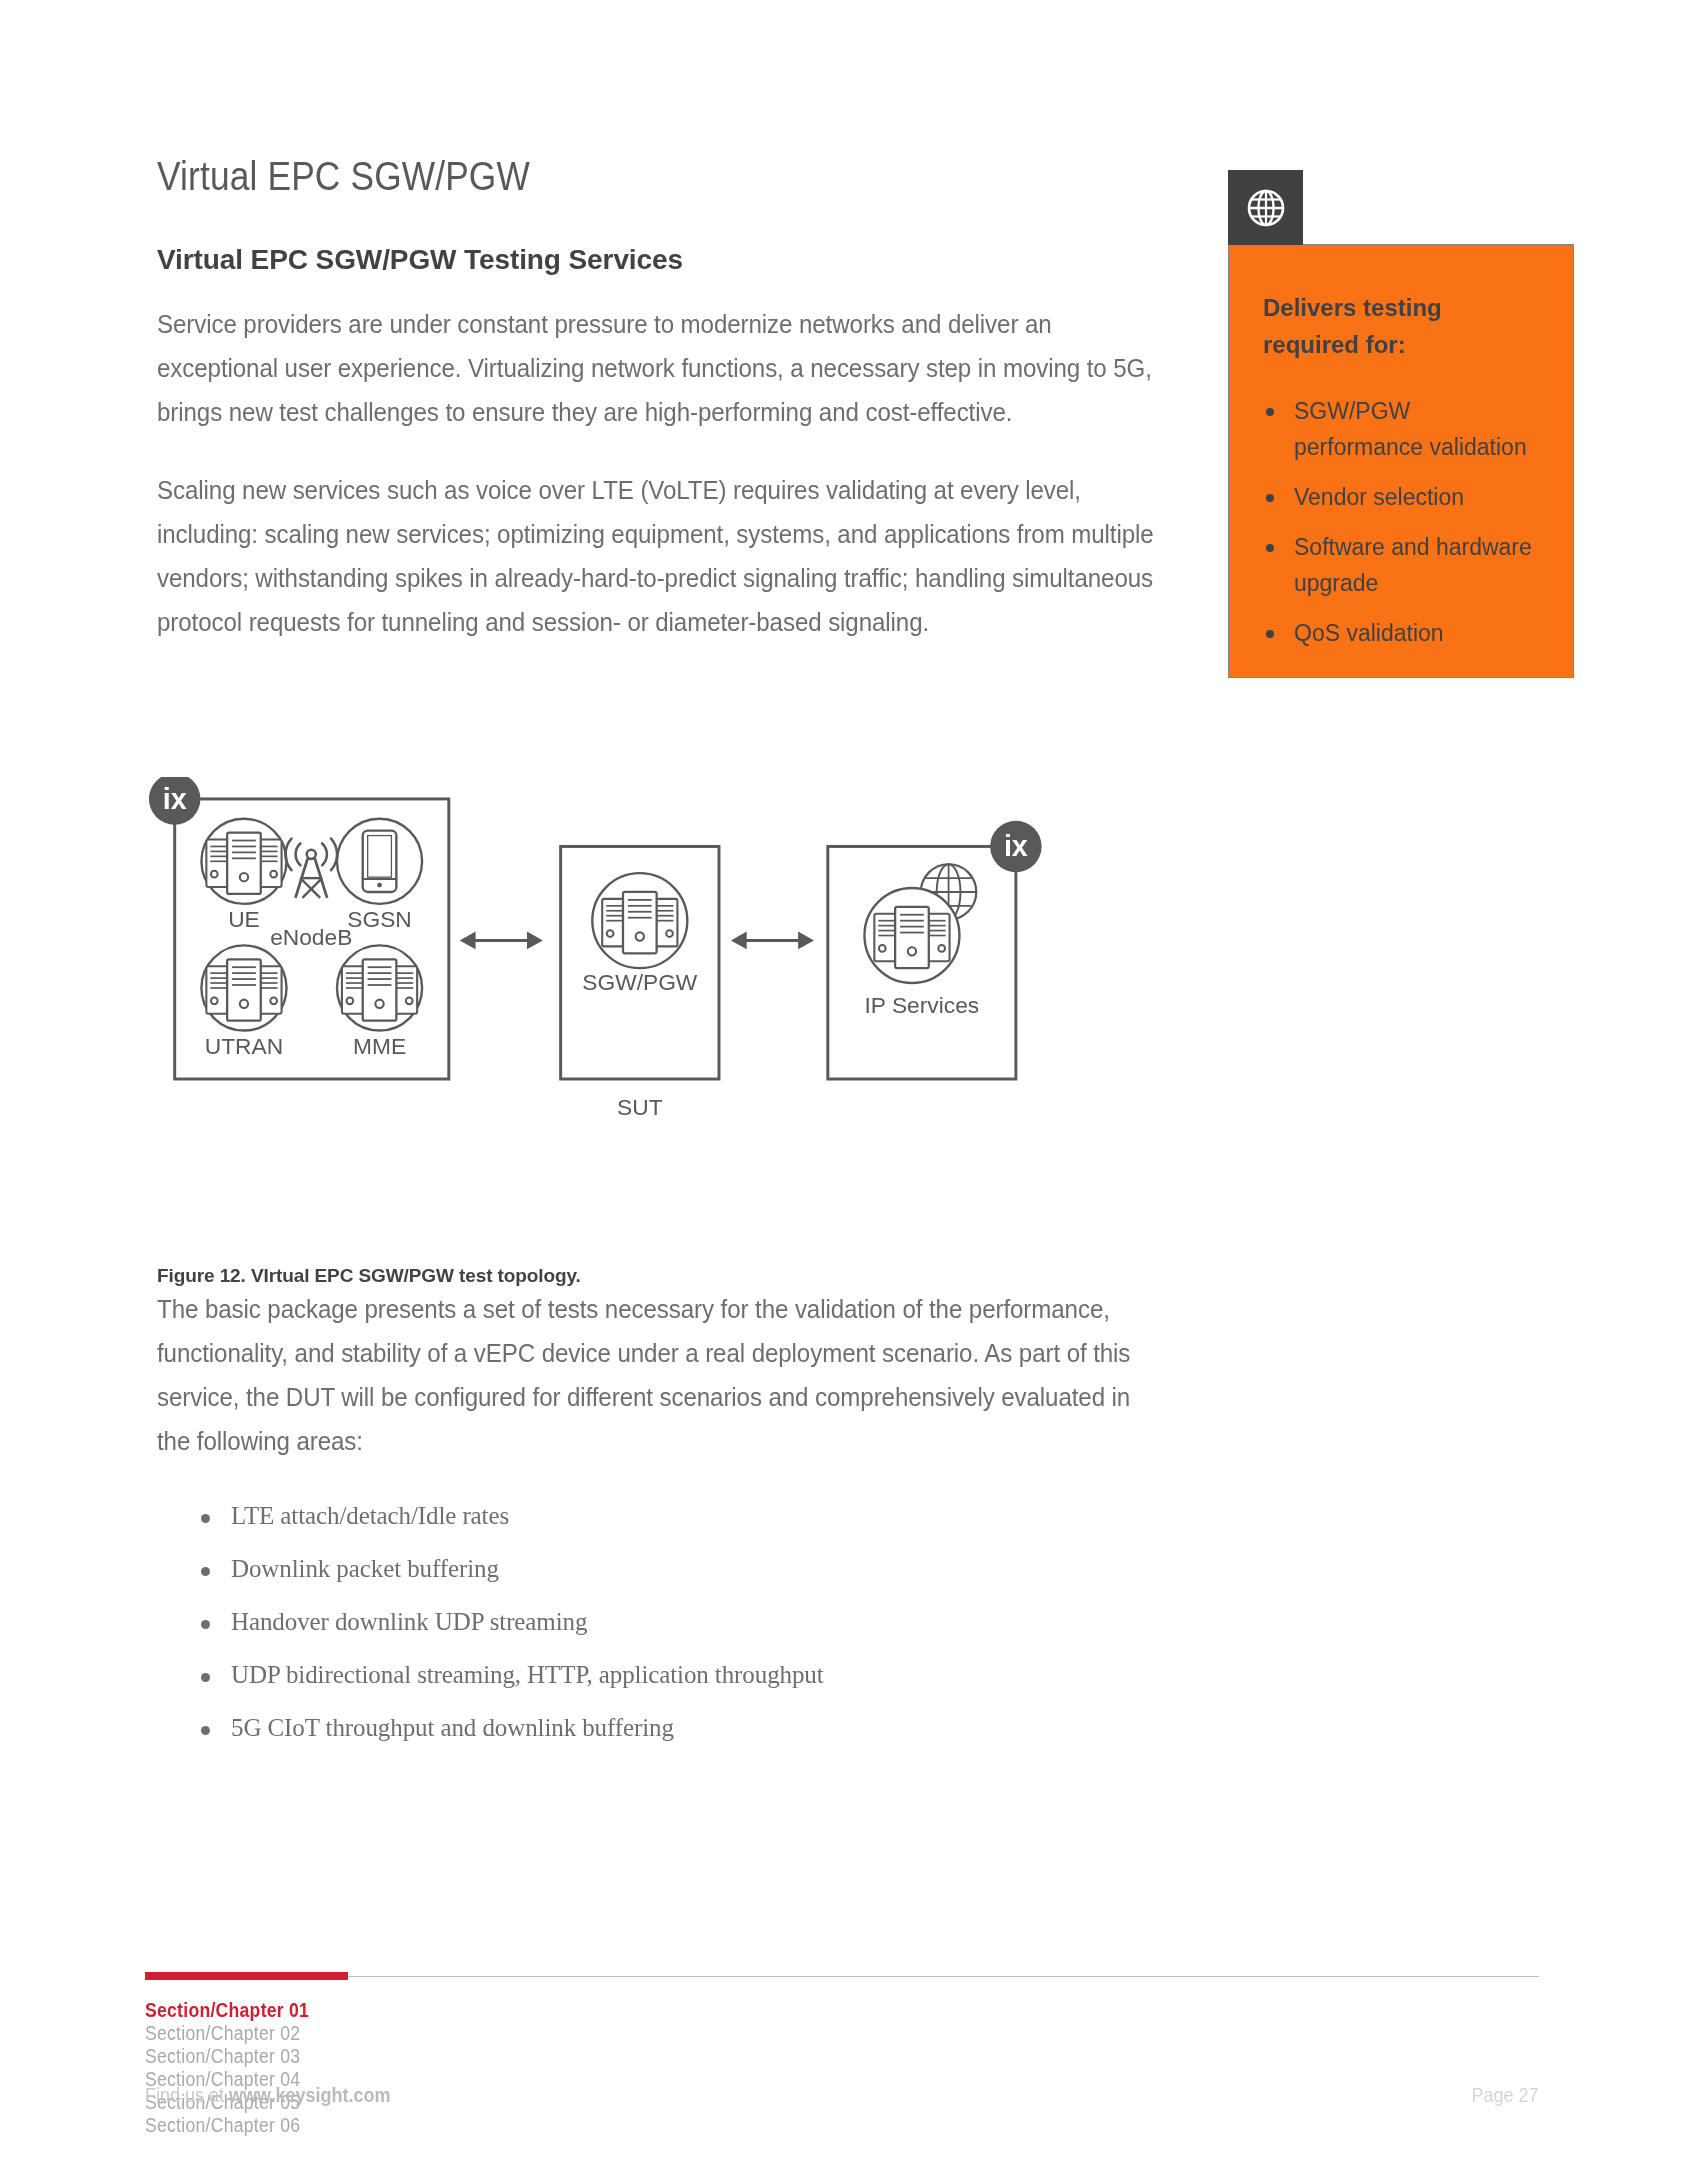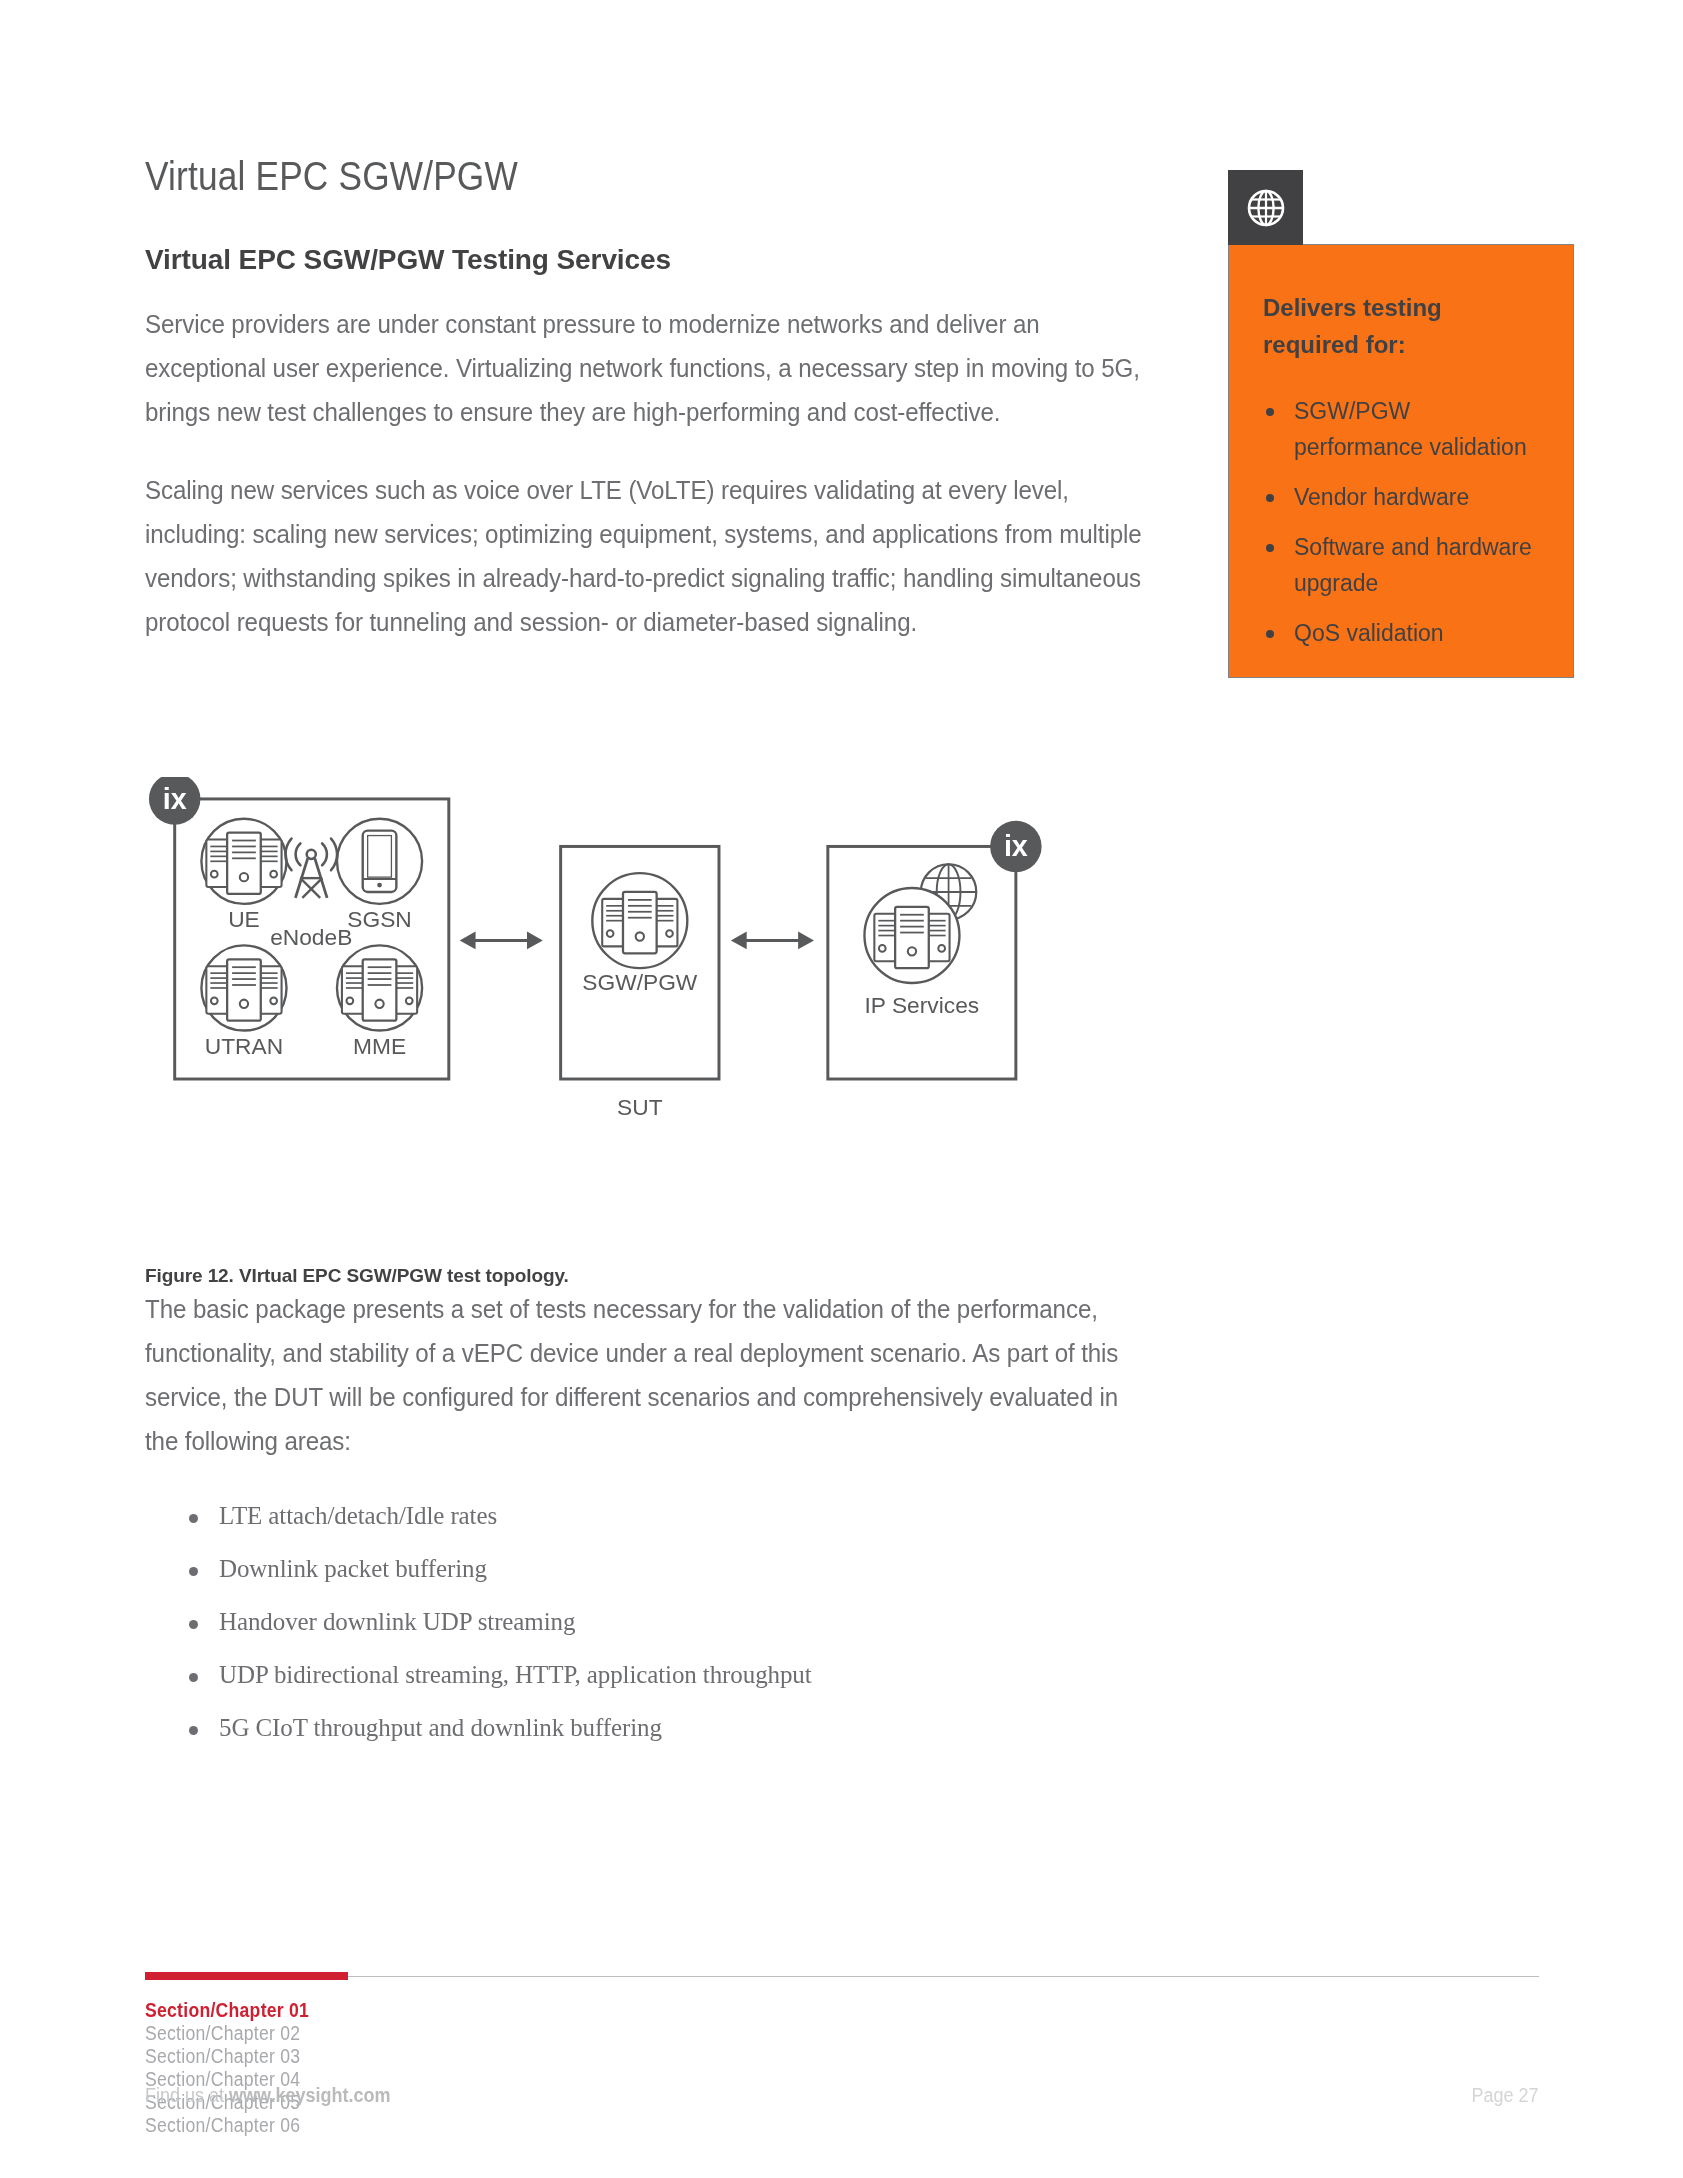--- a/index.html
+++ b/index.html
@@ -13,21 +13,21 @@
     height: 2178px;
     background: #ffffff;
     font-family: "Liberation Sans", sans-serif;
     color: #58595b;
     overflow: hidden;
   }
 
   
   .content {
     position: absolute;
-    left: 145px;
+    left: 157px;
     top: 153px;
     width: 1049px;
   }
 
   .page-title {
     font-family: "Liberation Sans Narrow", "Liberation Sans", sans-serif;
     font-size: 41px;
     font-weight: 400;
     letter-spacing: 0.2px;
     color: #58595b;
@@ -242,21 +242,21 @@
       <line x1="8" y1="30.5" x2="36" y2="30.5" stroke="#ffffff" stroke-width="2.2"></line>
       <line x1="22" y1="5" x2="22" y2="39" stroke="#ffffff" stroke-width="2.2"></line>
     </svg>
   </div>
 
   <div class="callout">
     <div class="callout-inner">
       <div class="callout-lead">Delivers testing required for:</div>
       <ul class="callout-list">
         <li>SGW/PGW performance validation</li>
-        <li>Vendor hardware</li>
+        <li>Vendor selection</li>
         <li>Software and hardware upgrade</li>
         <li>QoS validation</li>
       </ul>
     </div>
   </div>
 
   <div class="figure">
     <svg width="1049" height="416" viewBox="0 0 1060 420">
 
       <defs>

